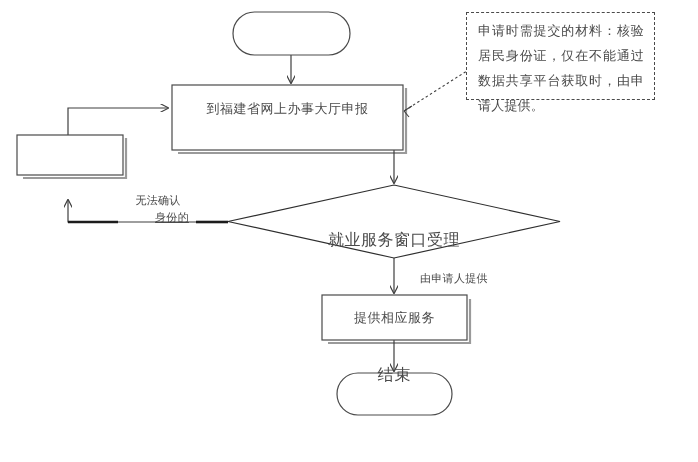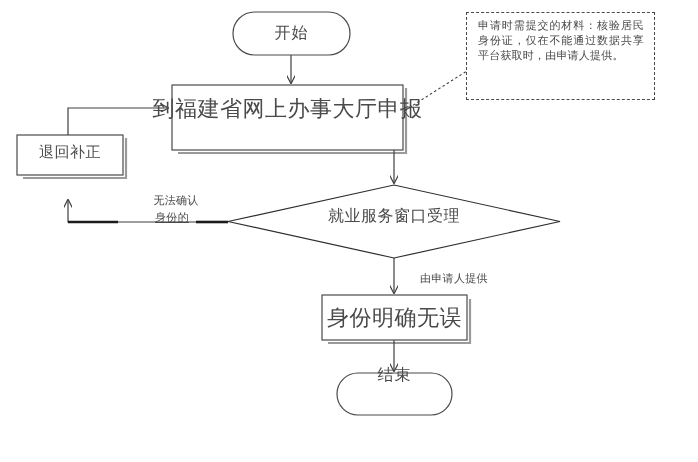--- a/index.html
+++ b/index.html
@@ -35,30 +35,31 @@
     color: #4a4a4a;
     white-space: nowrap;
     pointer-events: none;
   }
   .lbl-start,
   .lbl-end {
     font-size: 16px;
     letter-spacing: 1px;
   }
   .lbl-process {
-    font-size: 22px;
+    font-size: 13px;
     letter-spacing: 0.5px;
   }
   .lbl-return {
     font-size: 15px;
     letter-spacing: 0.5px;
   }
   .lbl-decision {
     font-size: 16px;
     letter-spacing: 0.5px;
+    margin-top: 24px;
   }
   .edge-label {
     position: absolute;
     font-size: 11px;
     color: #4a4a4a;
     line-height: 14px;
     text-align: center;
     white-space: nowrap;
     letter-spacing: 0.3px;
   }
@@ -70,22 +71,22 @@
     height: 88px;
     border: 1px dashed #4a4a4a;
     box-sizing: border-box;
     background: #ffffff;
   }
   .note-text {
     position: absolute;
     left: 474px;
     top: 18px;
     width: 174px;
-    font-size: 11px;
-    line-height: 15px;
+    font-size: 13px;
+    line-height: 25px;
     color: #4a4a4a;
     text-align: justify;
     letter-spacing: 0.2px;
     padding: 0 4px;
     box-sizing: border-box;
   }
 </style>
 </head>
 <body>
 
@@ -136,33 +137,31 @@
     <polygon points="228,221.5 394,185 560,221.5 394,258" fill="#ffffff" stroke="#2e2e2e" stroke-width="1.2"></polygon>
 
     <rect x="322" y="295" width="145" height="45" fill="#ffffff" stroke="#4a4a4a" stroke-width="1.2"></rect>
 
     <rect x="337" y="373" width="115" height="42" rx="21" ry="21" fill="#ffffff" stroke="#4a4a4a" stroke-width="1.2"></rect>
 
     <path d="M 470 69 L 404 111" stroke="#3f3f3f" stroke-width="1.1" fill="none" stroke-dasharray="2.5,2.5"></path>
     <path d="M 404 111 L 412 106 M 404 111 L 409 117" stroke="#3f3f3f" stroke-width="1.1" fill="none"></path>
   </svg>
 
-  <div class="node-label lbl-start" style="left:233px; top:12px; width:117px; height:43px;">开始</div>
 
   <div class="node-label lbl-process" style="left:172px; top:85px; width:231px; height:48px;">到福建省网上办事大厅申报</div>
 
-  <div class="node-label lbl-return" style="left:17px; top:135px; width:106px; height:34px;">退回补正</div>
 
   <div class="node-label lbl-decision" style="left:228px; top:204px; width:332px; height:24px;">就业服务窗口受理</div>
 
-  <div class="node-label lbl-process" style="left:322px; top:295px; width:145px; height:45px;">身份明确无误</div>
+  <div class="node-label lbl-process" style="left:322px; top:295px; width:145px; height:45px;">提供相应服务</div>
 
   <div class="node-label lbl-end" style="left:337px; top:354px; width:115px; height:42px;">结束</div>
 
-  <div class="edge-label" style="left:131px; top:193px; width:90px;">无法确认</div>
+  <div class="edge-label" style="left:113px; top:193px; width:90px;">无法确认</div>
 
   <div class="edge-label" style="left:127px; top:210px; width:90px;text-decoration:underline;">身份的</div>
 
   <div class="edge-label" style="left:420px; top:271px; width:100px; text-align:left;">由申请人提供</div>
 
   <div class="note-box"></div>
   <div class="note-text">申请时需提交的材料：核验居民身份证，仅在不能通过数据共享平台获取时，由申请人提供。</div>
 
 </div>
 

